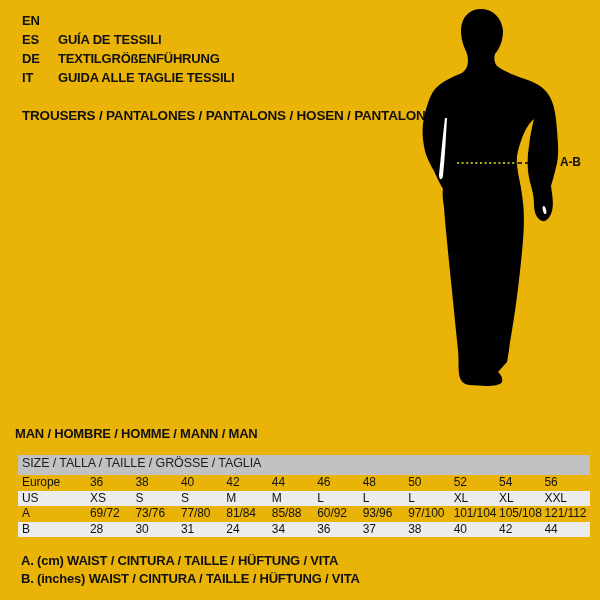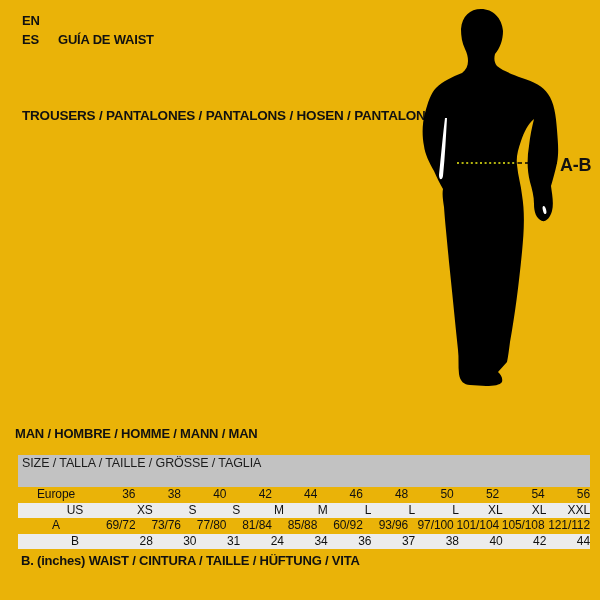--- a/index.html
+++ b/index.html
@@ -15,46 +15,54 @@
   .lang-row{display:flex;line-height:19px;font-size:13px;font-weight:700;letter-spacing:-0.2px;white-space:nowrap;}
   .lang-code{display:inline-block;width:36px;flex:0 0 36px;}
 
   
   .category-heading{position:absolute;left:22px;top:108px;font-size:13.5px;font-weight:700;letter-spacing:-0.2px;white-space:nowrap;}
   .section-heading{position:absolute;left:15px;top:426px;font-size:13px;font-weight:700;letter-spacing:-0.2px;white-space:nowrap;}
 
   
   .figure-wrap{position:absolute;left:405px;top:0;width:195px;height:410px;}
   .figure-wrap svg{position:absolute;left:0;top:0;width:195px;height:410px;}
-  .ab-label{position:absolute;left:560px;top:155px;font-size:18px;font-weight:700;letter-spacing:-0.2px;}
+  .ab-label{position:absolute;left:560px;top:155px;font-size:12px;font-weight:700;letter-spacing:-0.2px;}
 
   
   .size-table{position:absolute;left:18px;top:455px;width:572px;}
-  .table-header{height:32px;line-height:16px;background:#c2c2c2;font-size:12.5px;letter-spacing:-0.1px;padding-left:4px;color:#1c1c1c;white-space:nowrap;}
+  .table-header{height:20px;line-height:16px;background:#c2c2c2;font-size:12.5px;letter-spacing:-0.1px;padding-left:4px;color:#1c1c1c;white-space:nowrap;}
   .trow{display:grid;grid-template-columns:72px repeat(11,1fr);height:15.5px;line-height:15.5px;font-size:12px;letter-spacing:-0.1px;}
-  .trow.striped{background:#ececec;padding-left:19px;}
+  .trow.striped{background:#ececec;}
   .tcell{overflow:hidden;white-space:nowrap;}
-  .tlabel{text-align:center;padding-left:4px;}
-  .tval{text-align:right;}
+  .tlabel{text-align:left;padding-left:4px;}
+  .tval{text-align:left;}
 
   
   .footnotes{position:absolute;left:21px;top:552px;font-size:13px;font-weight:700;letter-spacing:-0.2px;line-height:17.5px;white-space:nowrap;}
 </style>
 </head>
 <body>
 
 <div class="canvas">
 
   <div class="lang-list">
     <div class="lang-row">
       <span class="lang-code">EN</span>
     </div>
     <div class="lang-row">
       <span class="lang-code">ES</span>
-      <span class="lang-label">GUÍA DE WAIST</span>
+      <span class="lang-label">GUÍA DE TESSILI</span>
+    </div>
+    <div class="lang-row">
+      <span class="lang-code">DE</span>
+      <span class="lang-label">TEXTILGRÖßENFÜHRUNG</span>
+    </div>
+    <div class="lang-row">
+      <span class="lang-code">IT</span>
+      <span class="lang-label">GUIDA ALLE TAGLIE TESSILI</span>
     </div>
   </div>
 
   <div class="category-heading">TROUSERS / PANTALONES / PANTALONS / HOSEN / PANTALONI</div>
 
   <div class="figure-wrap">
     <svg viewBox="405 0 195 410" preserveAspectRatio="none">
       <path id="body-path" fill="#000000" d="
         M 481 9
         C 493 9 502 18 503 31
@@ -165,16 +173,17 @@
           <div class="tcell tval">37</div>
           <div class="tcell tval">38</div>
           <div class="tcell tval">40</div>
           <div class="tcell tval">42</div>
           <div class="tcell tval">44</div>
         </div>
       </div>
   </div>
 
   <div class="footnotes">
+    <div>A. (cm) WAIST / CINTURA / TAILLE / HÜFTUNG / VITA</div>
     <div>B. (inches) WAIST / CINTURA / TAILLE / HÜFTUNG / VITA</div>
   </div>
 
 </div>
 
 </body></html>

